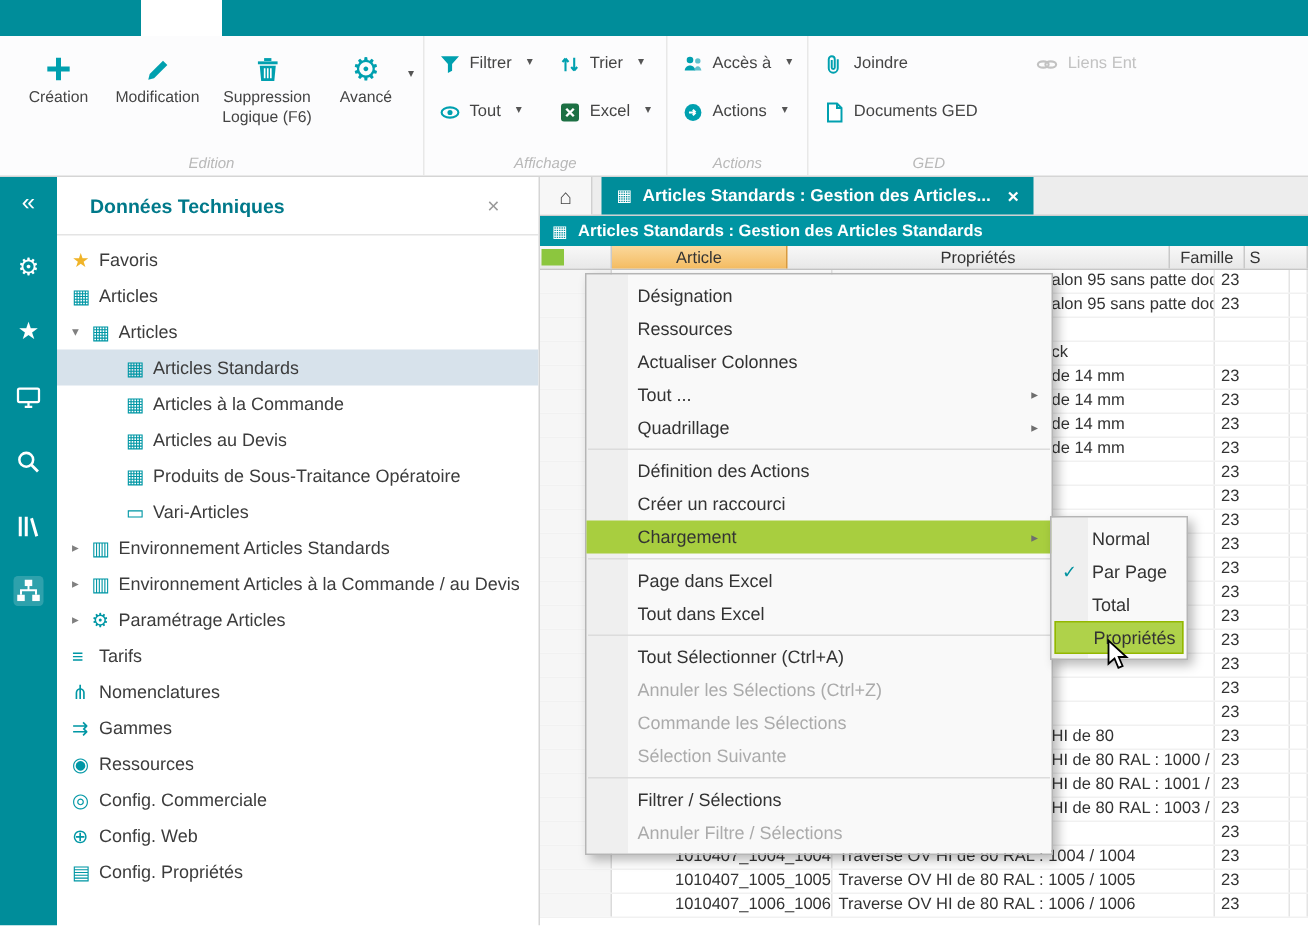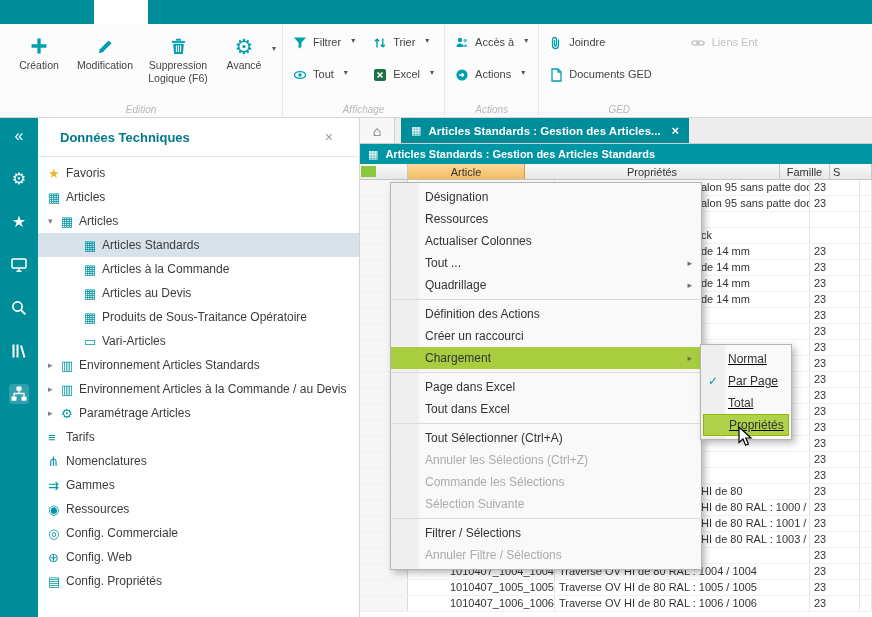--- a/index.html
+++ b/index.html
@@ -686,21 +686,21 @@
           <span>Filtrer / Sélections</span>
           
         </div>
           <div class="mi disabled">
           
           <span>Annuler Filtre / Sélections</span>
           
         </div>
         </div>
 
-    <div class="submenu" style="top:180px;text-decoration:underline;">
+    <div class="submenu" style="top:180px;">
 
     <div class="mi">
           
           <span>Normal</span>
         </div>
           <div class="mi">
           <span class="chk">✓</span>
           <span>Par Page</span>
         </div>
           <div class="mi">

